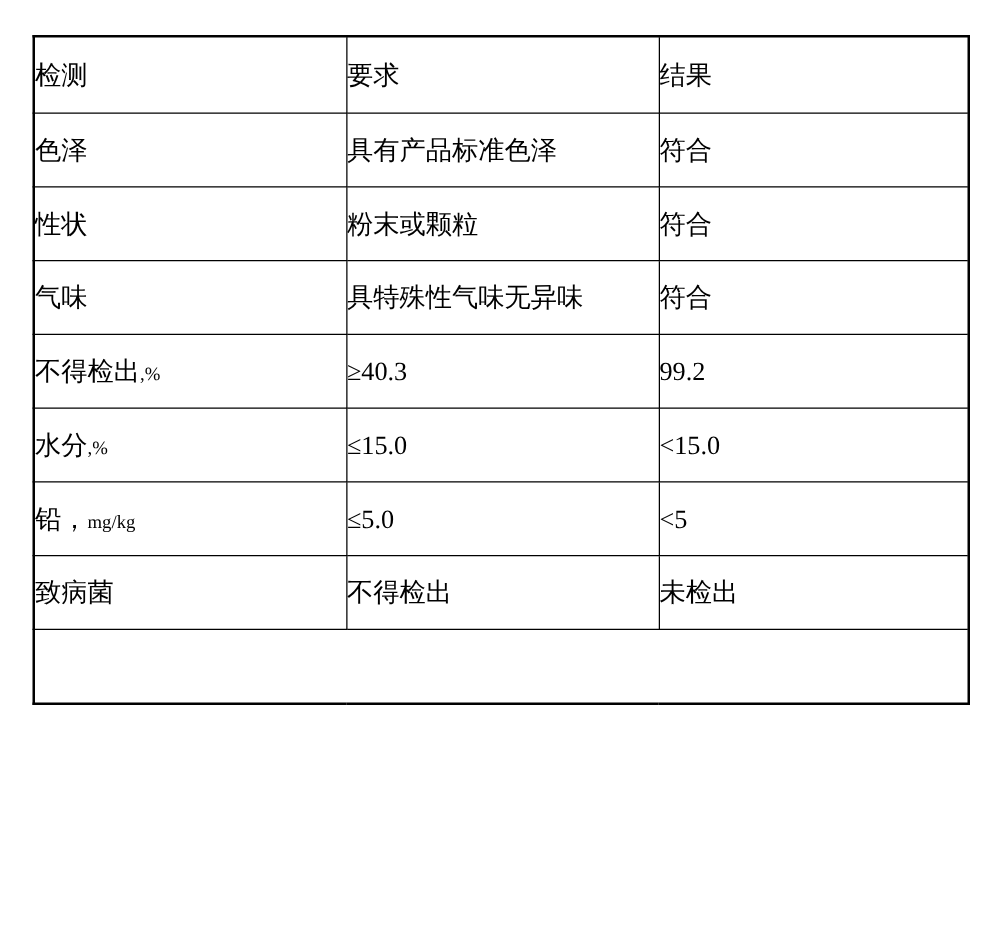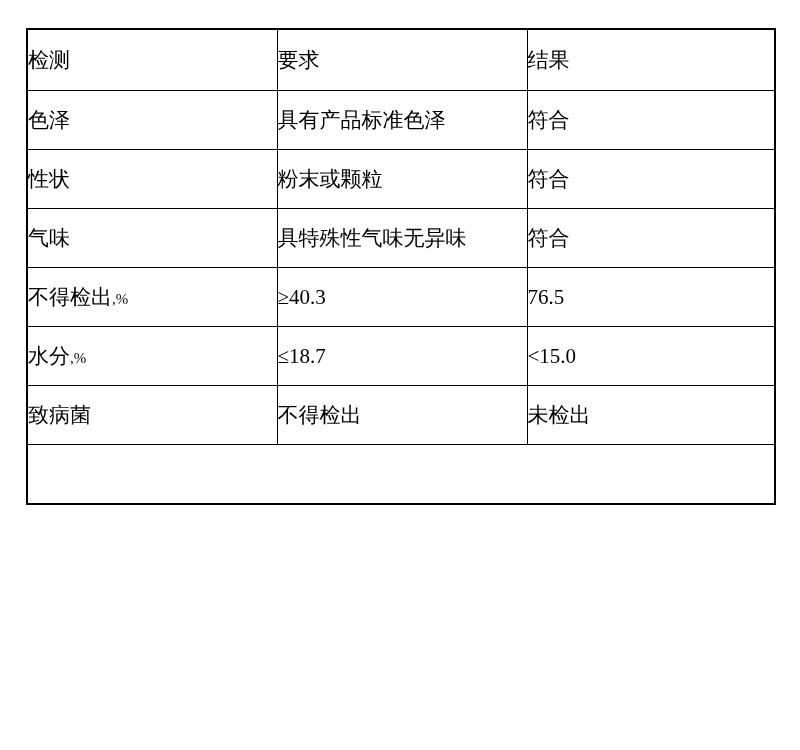--- a/index.html
+++ b/index.html
@@ -87,31 +87,36 @@
 
       <tr>
         <td><span>气味</span></td>
         <td>具特殊性气味无异味</td>
         <td>符合</td>
       </tr>
 
       <tr>
         <td><span>不得检出</span><span class="unit">,%</span></td>
         <td>≥40.3</td>
-        <td>76.5</td>
+        <td>99.2</td>
       </tr>
 
       <tr>
         <td><span>水分</span><span class="unit">,%</span></td>
-        <td>≤18.7</td>
+        <td>≤15.0</td>
         <td>&lt;15.0</td>
       </tr>
 
 
 
+      <tr>
+        <td><span>铅，</span><span class="unit">mg/kg</span></td>
+        <td>≤5.0</td>
+        <td>&lt;5</td>
+      </tr>
 
 
 
       <tr>
         <td><span>致病菌</span><span class="unit"></span></td>
         <td>不得检出</td>
         <td>未检出</td>
       </tr>
 
       <tr class="note-row">

